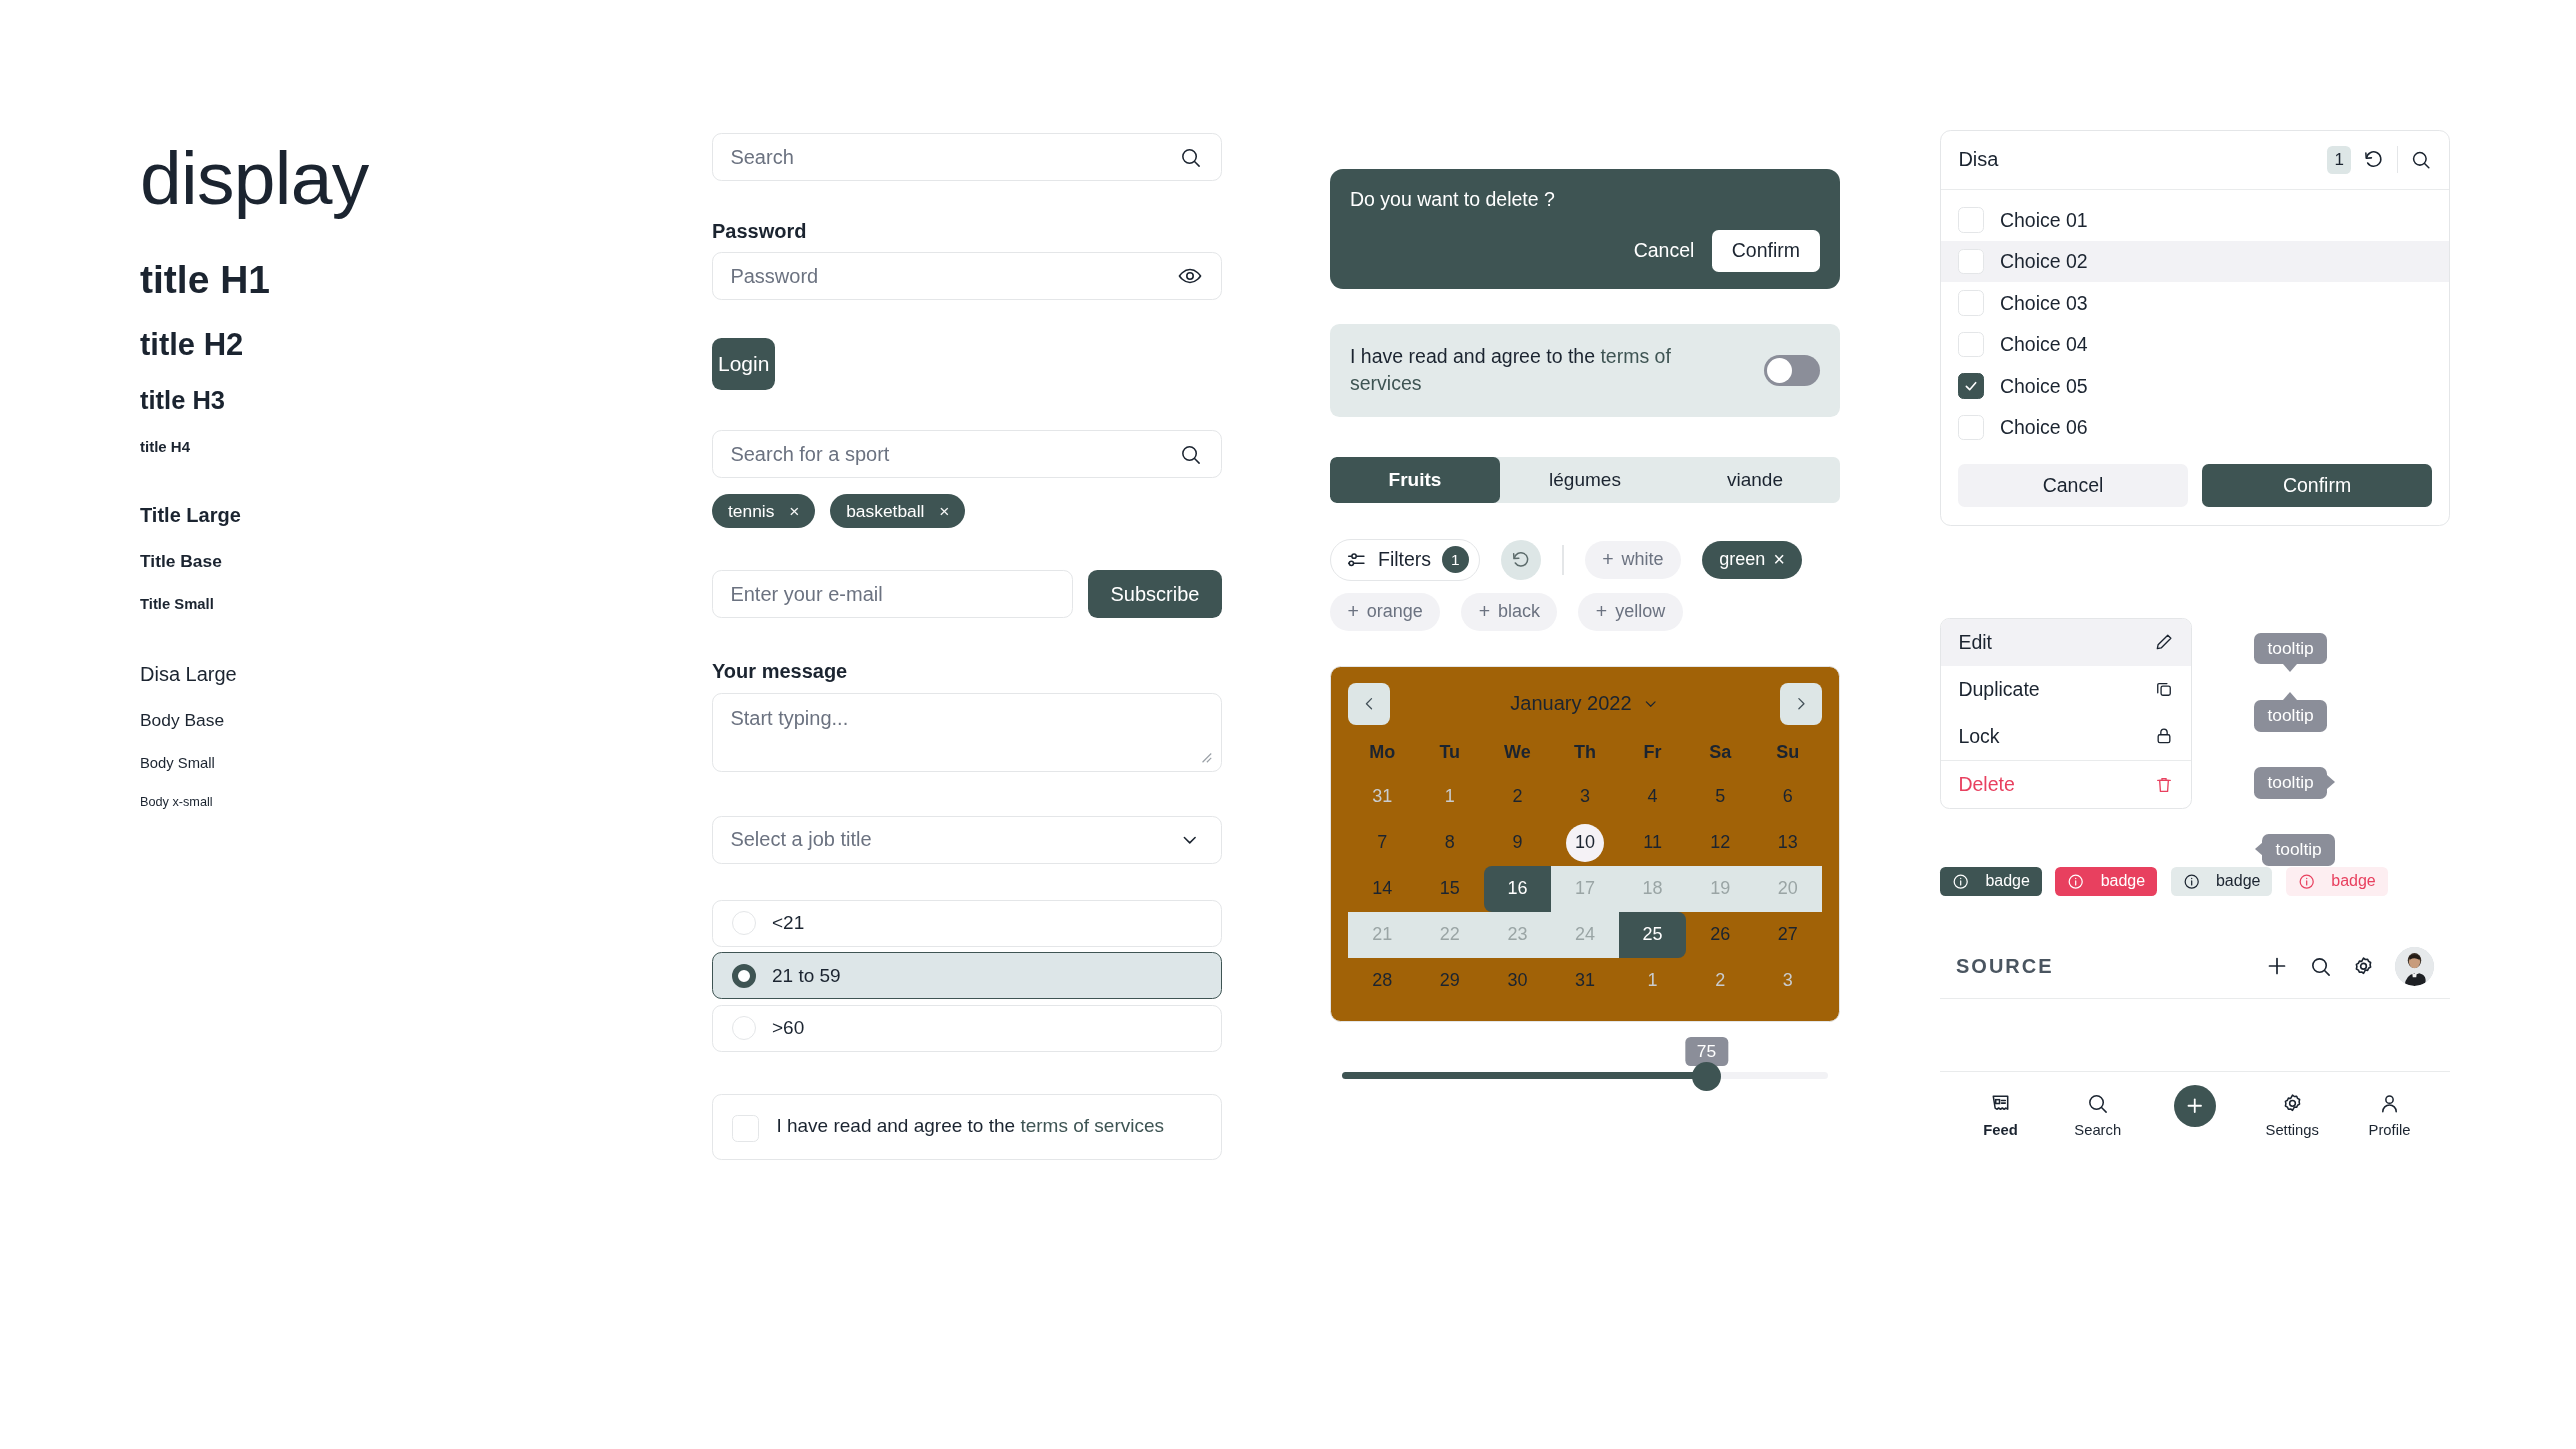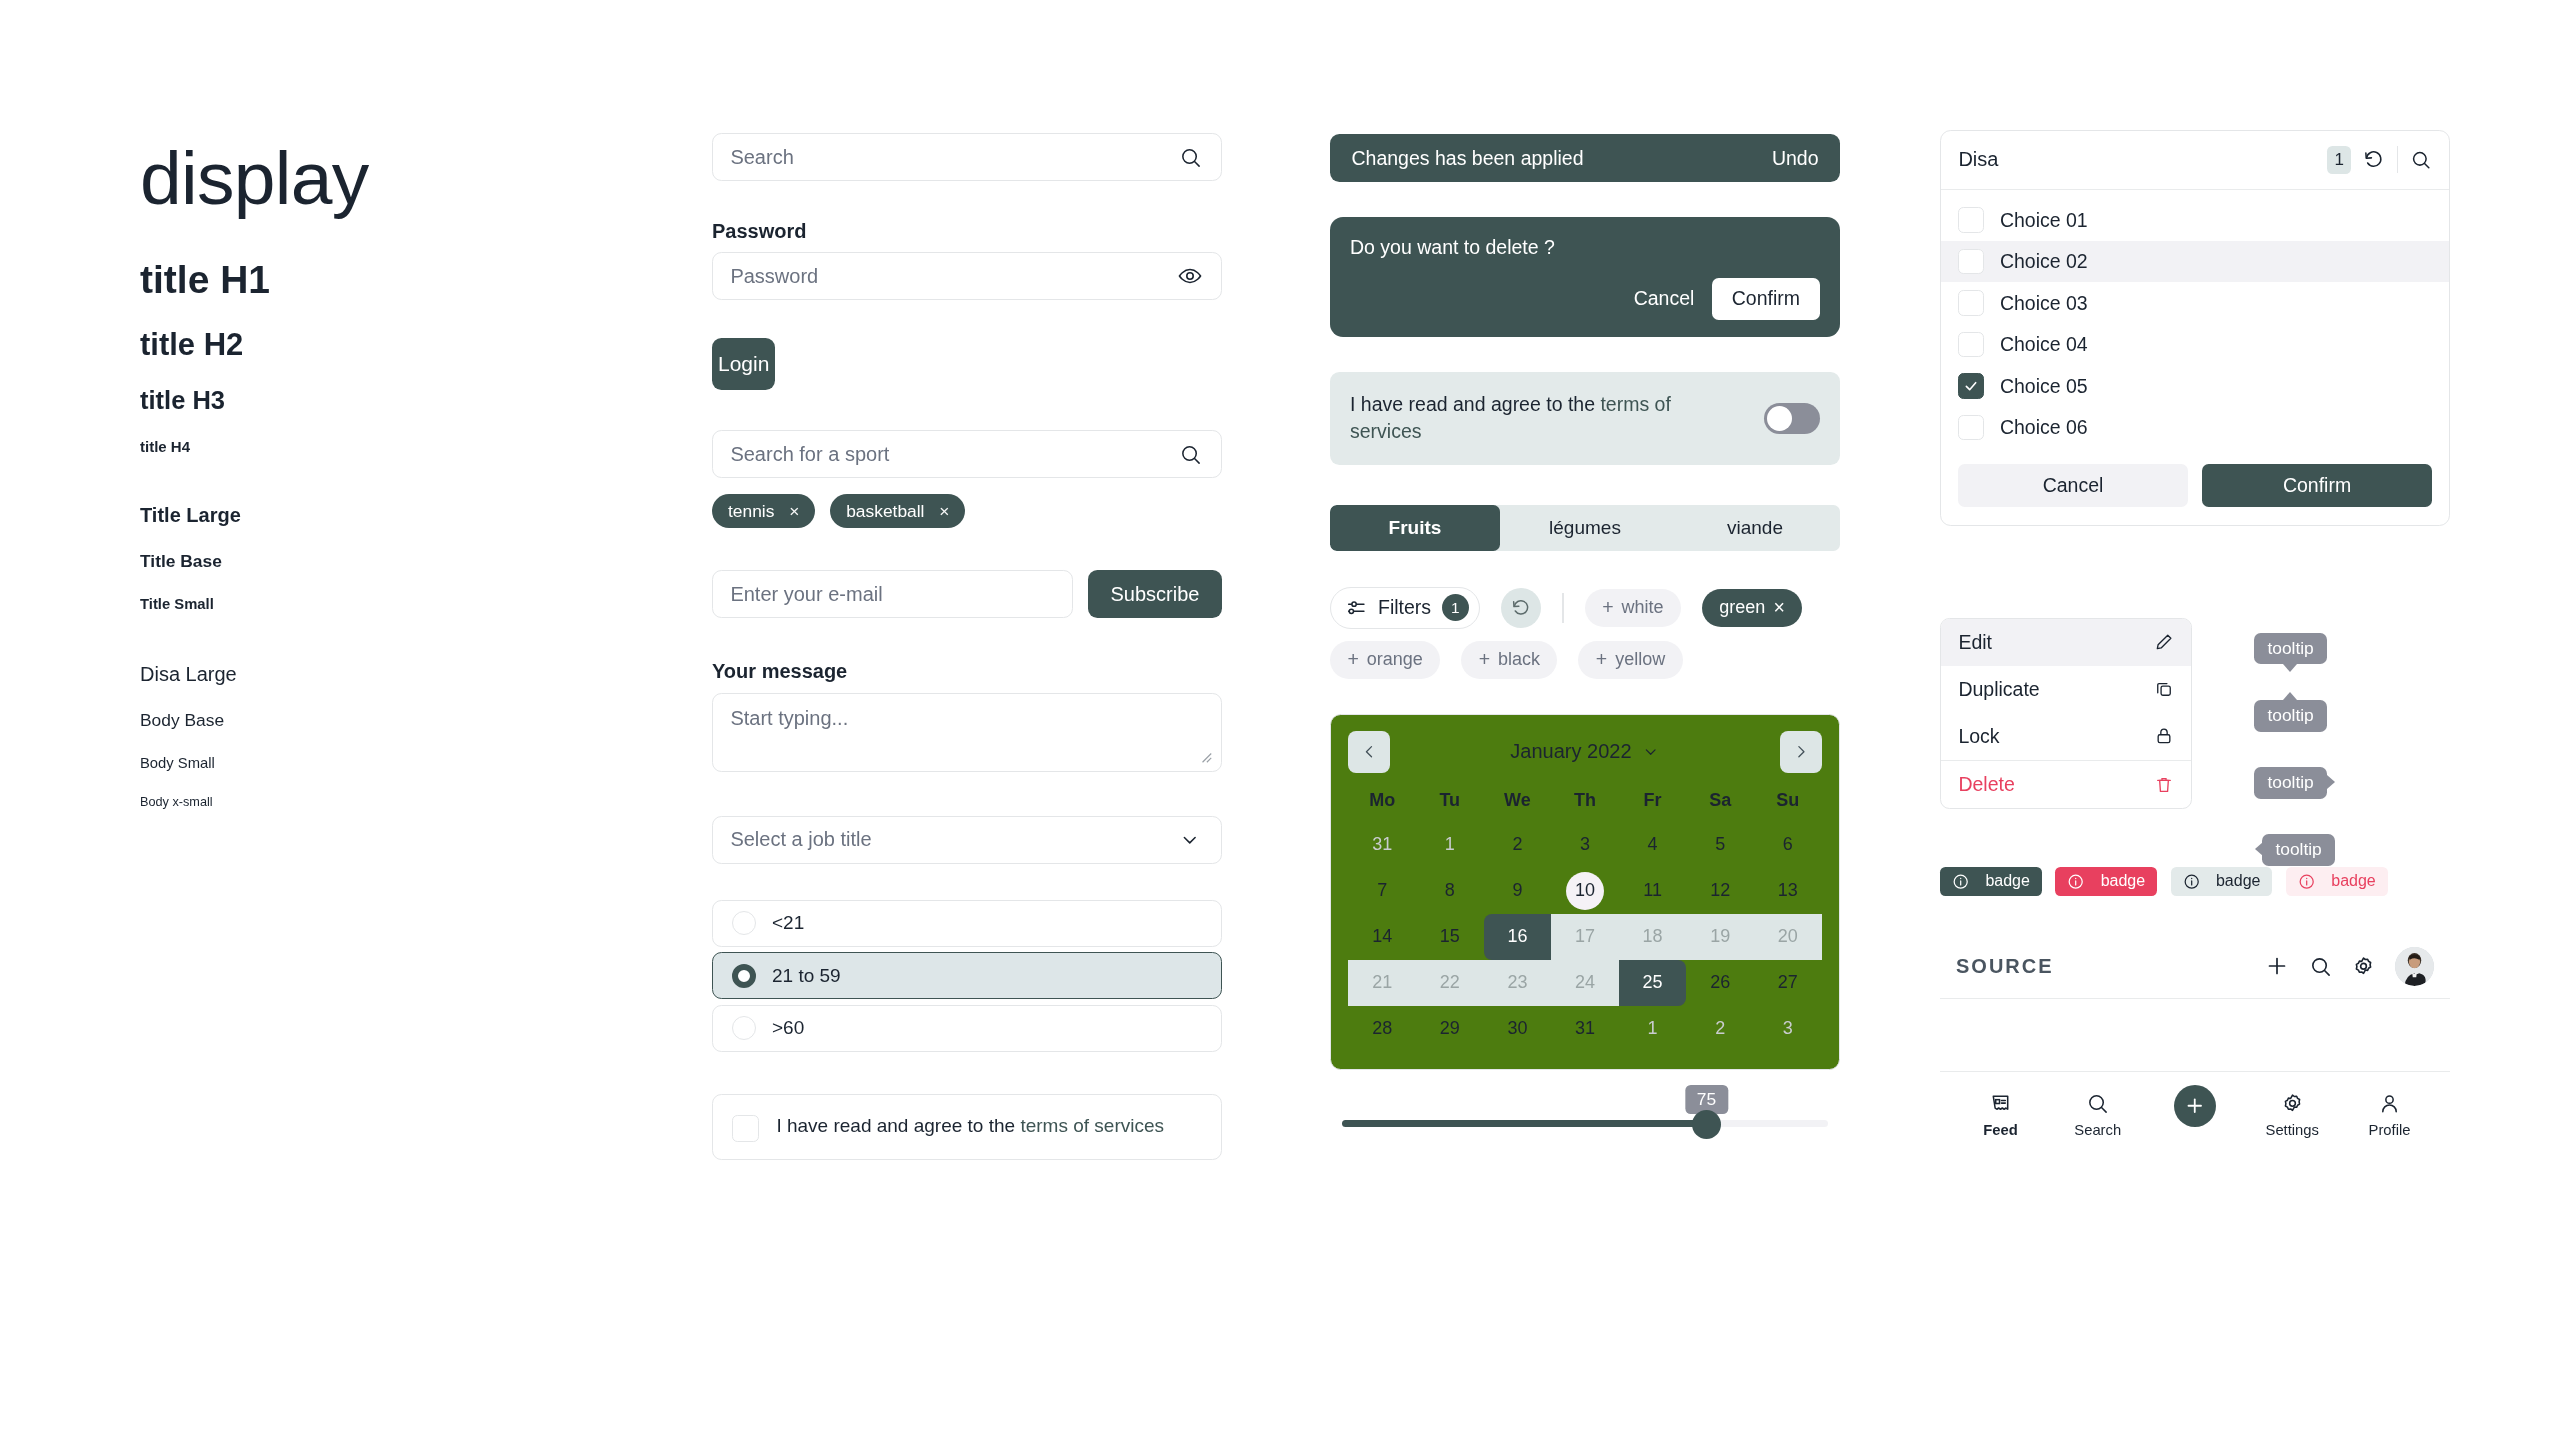--- a/index.html
+++ b/index.html
@@ -125,21 +125,21 @@
     background:#fff;border:1.3px solid var(--line);border-radius:670px;height:42px;
     display:flex;align-items:center;gap:10.7px;padding:0 10.7px 0 14.8px;cursor:pointer;
   }
   .filterbtn .t{font-size:19.5px;}
   .cbadge{background:var(--dark);color:#fff;border-radius:50%;width:27px;height:27px;display:flex;align-items:center;justify-content:center;font-size:15.4px;}
   .resetbtn{width:40px;height:40px;border-radius:50%;background:var(--soft-teal);display:flex;align-items:center;justify-content:center;cursor:pointer;}
   .vdiv{width:1.3px;height:29.5px;background:var(--line);}
   .chip{background:var(--soft);color:var(--muted);border-radius:670px;height:38px;display:flex;align-items:center;gap:8px;padding:0 17.4px;font-size:18px;cursor:pointer;}
   .chip.on{background:var(--dark);color:#fff;}
   .chip .plus{font-size:19.5px;line-height:1;}
-  .cal{border:1.3px solid var(--line);border-radius:10.7px;padding:16px 17.4px 17.4px 17.4px;background:#4d7c0f;}
+  .cal{border:1.3px solid var(--line);border-radius:10.7px;padding:16px 17.4px 17.4px 17.4px;background:#a16207;}
   .calhead{display:flex;align-items:center;justify-content:space-between;margin-bottom:17.4px;}
   .navbtn{width:42px;height:42px;border-radius:8px;background:var(--soft-teal);display:flex;align-items:center;justify-content:center;cursor:pointer;}
   .caltitle{display:flex;align-items:center;gap:10.7px;font-size:20px;cursor:pointer;}
   .dows{display:grid;grid-template-columns:repeat(7,1fr);margin-bottom:10.7px;}
   .dow{text-align:center;font-size:18px;font-weight:bold;}
   .weeks{display:flex;flex-direction:column;}
   .week{display:grid;grid-template-columns:repeat(7,1fr);height:46px;}
   .day{display:flex;align-items:center;justify-content:center;font-size:18px;position:relative;cursor:pointer;}
   .day.mut{color:#c9cccf;}
   .day.inr{background:var(--soft-teal);color:#9aa5a5;}
@@ -325,24 +325,20 @@
 
     <div style="height:42px"></div>
     <div class="checkcard">
       <div class="cbox"></div>
       <div class="txt"><span>I have read and agree to the </span><span class="link">terms of services</span></div>
     </div>
   </div>
 
   <div class="col" id="c3">
 
-    <div class="toast">
-      <span class="msg">Changes has been applied</span>
-      <span class="undo">Undo</span>
-    </div>
 
     <div style="height:35px"></div>
     <div class="dialog">
       <div class="q">Do you want to delete ?</div>
       <div class="acts">
         <span class="cancel">Cancel</span>
         <button class="confirm">Confirm</button>
       </div>
     </div>
 

